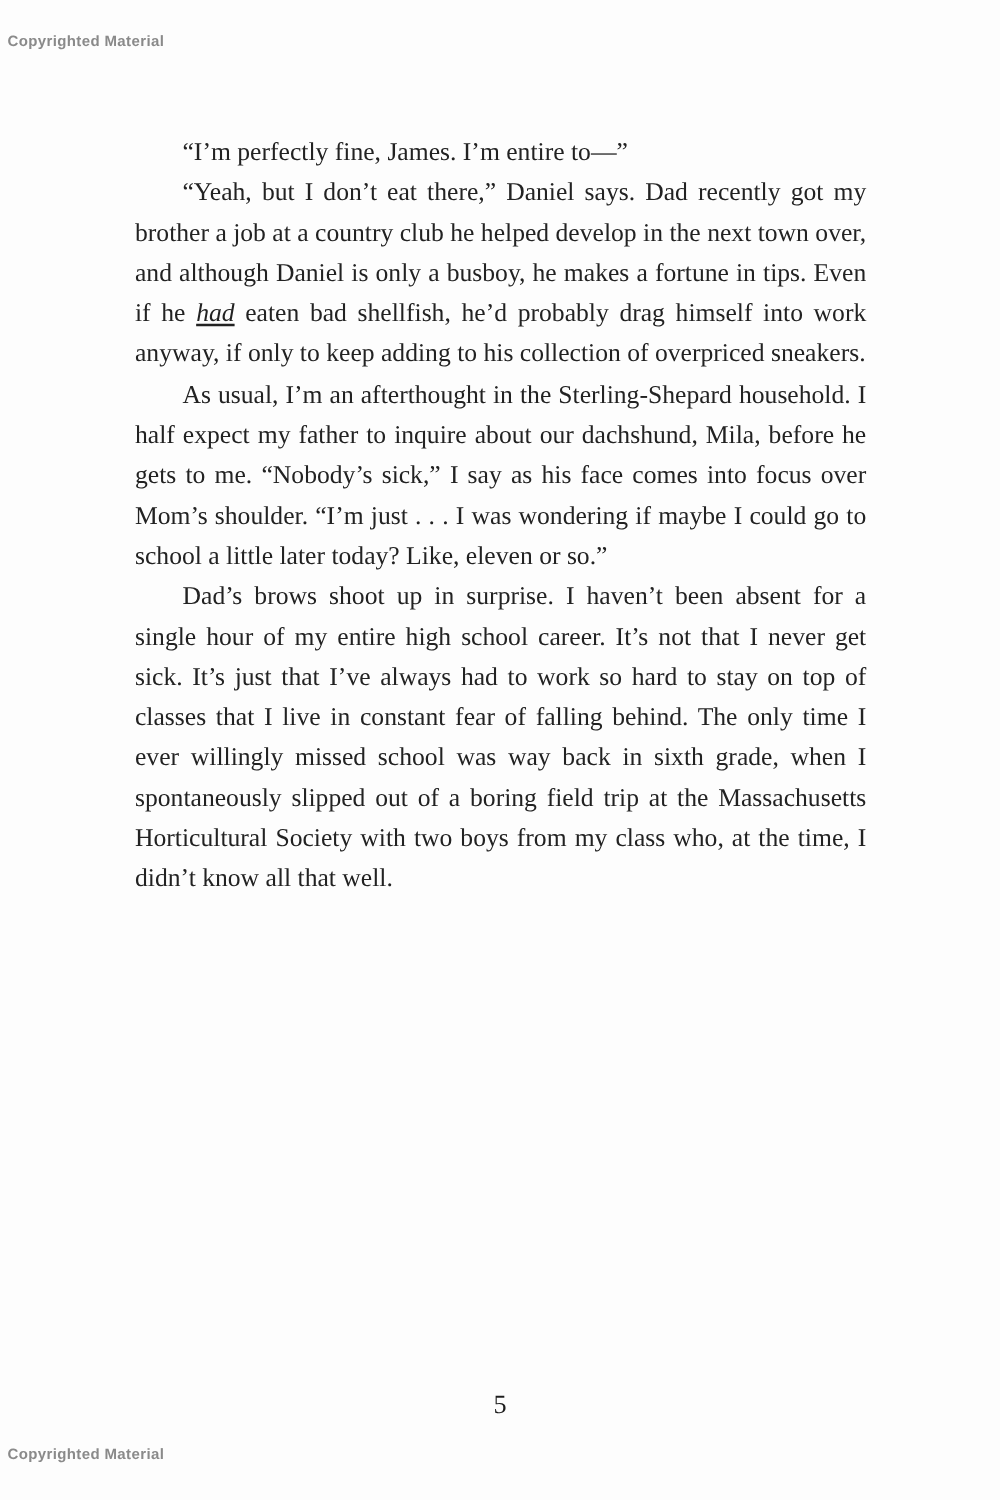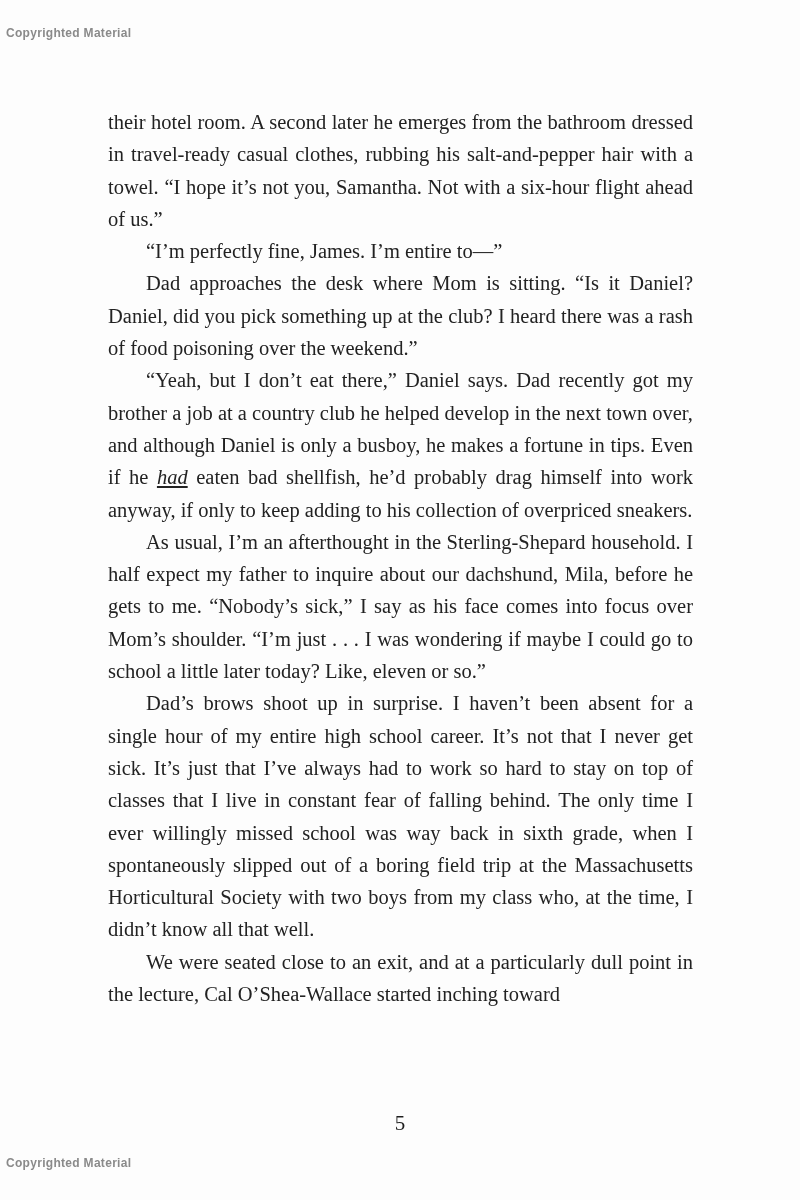--- a/index.html
+++ b/index.html
@@ -60,33 +60,30 @@
 </style>
 </head>
 <body>
 
 <div class="page">
 
   <div class="notice top">Copyrighted Material</div>
 
   <div class="text-block">
 
-    <p class="para"><span>their hotel room. A second later he emerges from the bathroom dressed in travel-ready casual clothes, rubbing his salt-and-pepper hair with a towel. “I hope it’s not you, Samantha. Not with a six-hour flight ahead of us.”</span></p>
 
     <p class="para indent"><span>“I’m perfectly fine, James. I’m entire to—”</span></p>
 
-    <p class="para indent"><span>Dad approaches the desk where Mom is sitting. “Is it Daniel? Daniel, did you pick something up at the club? I heard there was a rash of food poisoning over the weekend.”</span></p>
 
     <p class="para indent"><span>“Yeah, but I don’t eat there,” Daniel says. Dad recently got my brother a job at a country club he helped develop in the next town over, and although Daniel is only a busboy, he makes a fortune in tips. Even if he </span><em>had</em><span> eaten bad shellfish, he’d probably drag himself into work anyway, if only to keep adding to his collection of overpriced sneakers.</span></p>
 
     <p class="para indent"><span>As usual, I’m an afterthought in the Sterling-Shepard household. I half expect my father to inquire about our dachshund, Mila, before he gets to me. “Nobody’s sick,” I say as his face comes into focus over Mom’s shoulder. “I’m just .&nbsp;.&nbsp;. I was wondering if maybe I could go to school a little later today? Like, eleven or so.”</span></p>
 
     <p class="para indent"><span>Dad’s brows shoot up in surprise. I haven’t been absent for a single hour of my entire high school career. It’s not that I never get sick. It’s just that I’ve always had to work so hard to stay on top of classes that I live in constant fear of falling behind. The only time I ever willingly missed school was way back in sixth grade, when I spontaneously slipped out of a boring field trip at the Massachusetts Horticultural Society with two boys from my class who, at the time, I didn’t know all that well.</span></p>
 
-    <p class="para indent"><span>We were seated close to an exit, and at a particularly dull point in the lecture, Cal O’Shea-Wallace started inching toward</span></p>
 
   </div>
 
   <div class="page-number">5</div>
 
   <div class="notice bottom">Copyrighted Material</div>
 
 </div>
 
 </body></html>

